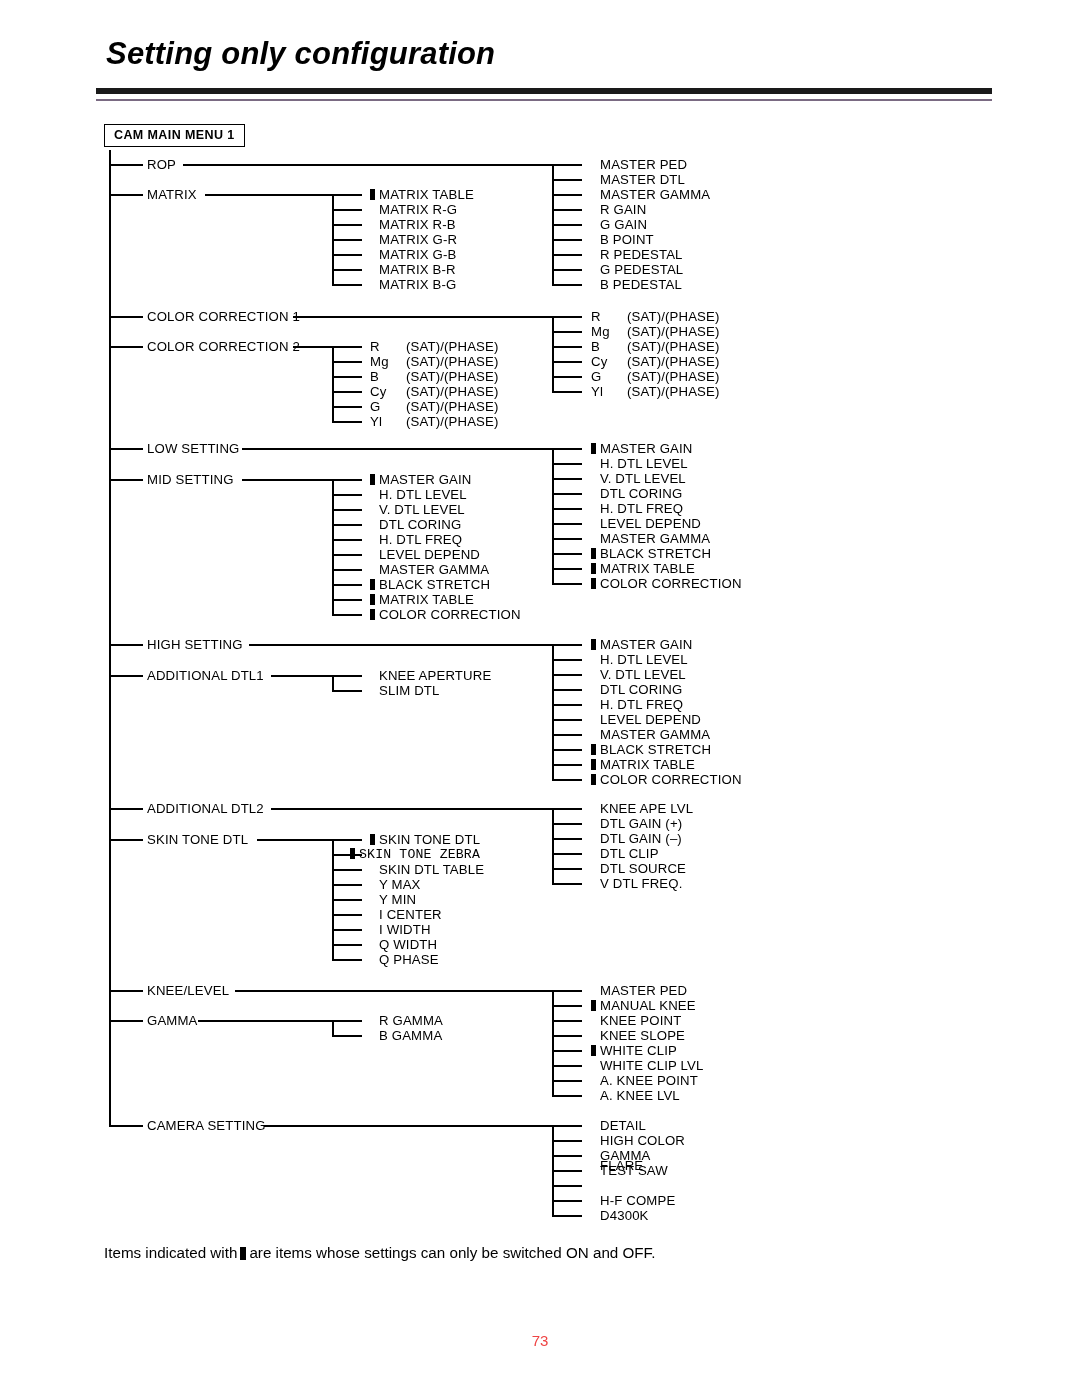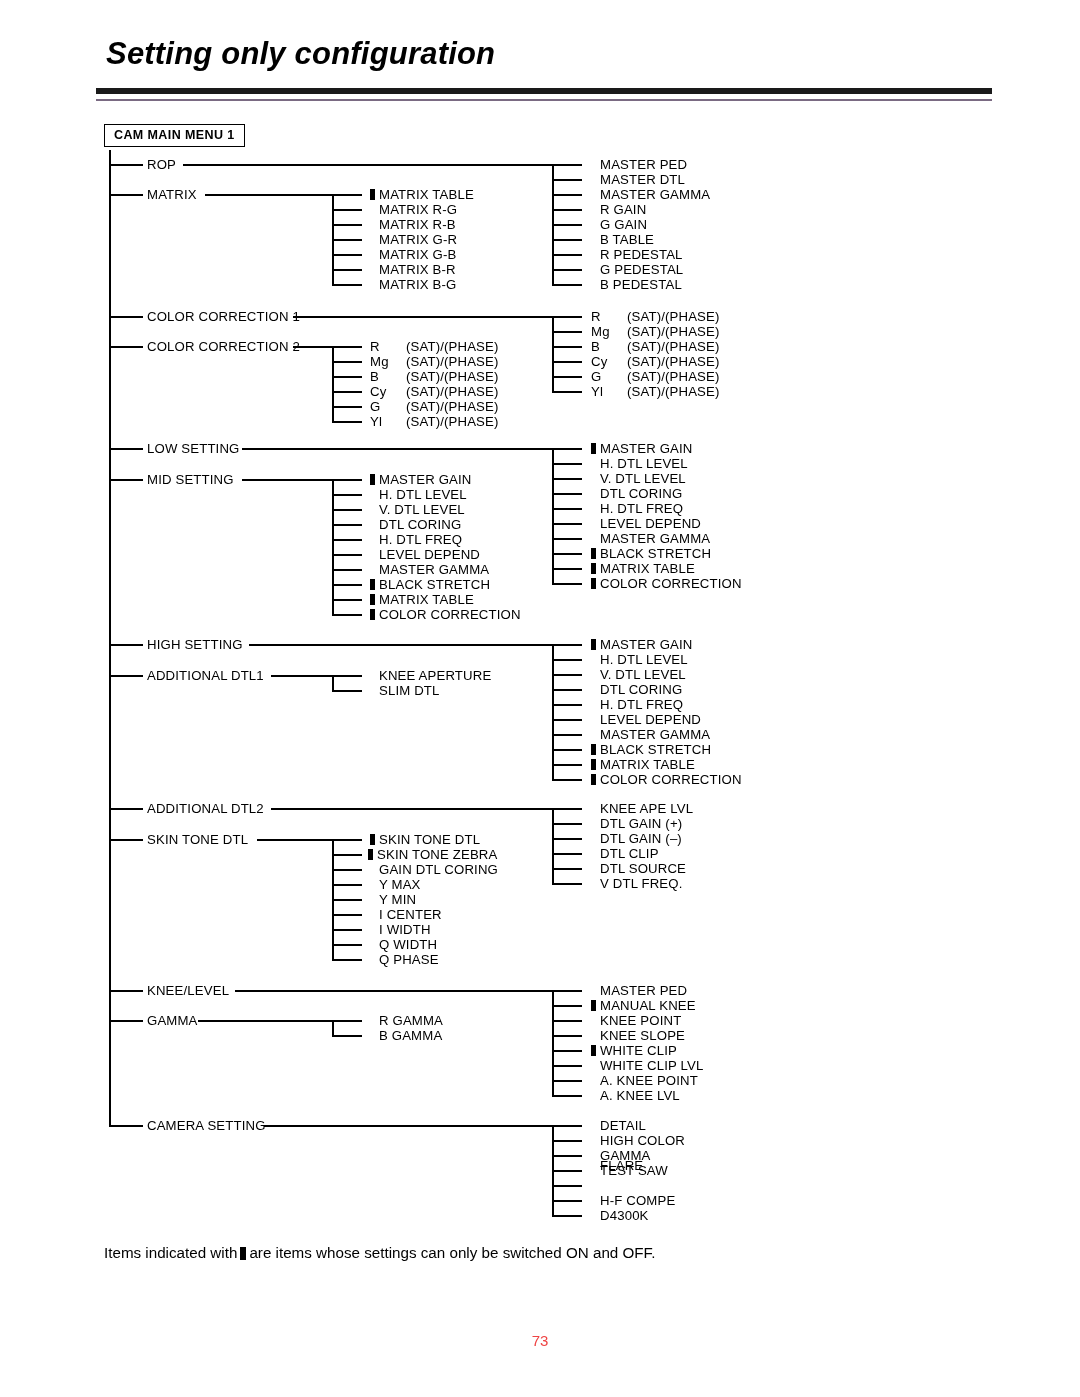--- a/index.html
+++ b/index.html
@@ -157,21 +157,21 @@
     <div class="node" style="left: 591px; top: 158px;"><span class="pad"></span><span>MASTER PED</span></div>
     <div class="hline" style="left: 552px; top: 179px; width: 30px;"></div>
     <div class="node" style="left: 591px; top: 173px;"><span class="pad"></span><span>MASTER DTL</span></div>
     <div class="hline" style="left: 552px; top: 194px; width: 30px;"></div>
     <div class="node" style="left: 591px; top: 188px;"><span class="pad"></span><span>MASTER GAMMA</span></div>
     <div class="hline" style="left: 552px; top: 209px; width: 30px;"></div>
     <div class="node" style="left: 591px; top: 203px;"><span class="pad"></span><span>R GAIN</span></div>
     <div class="hline" style="left: 552px; top: 224px; width: 30px;"></div>
     <div class="node" style="left: 591px; top: 218px;"><span class="pad"></span><span>G GAIN</span></div>
     <div class="hline" style="left: 552px; top: 239px; width: 30px;"></div>
-    <div class="node" style="left: 591px; top: 233px;"><span class="pad"></span><span>B TABLE</span></div>
+    <div class="node" style="left: 591px; top: 233px;"><span class="pad"></span><span>B POINT</span></div>
     <div class="hline" style="left: 552px; top: 254px; width: 30px;"></div>
     <div class="node" style="left: 591px; top: 248px;"><span class="pad"></span><span>R PEDESTAL</span></div>
     <div class="hline" style="left: 552px; top: 269px; width: 30px;"></div>
     <div class="node" style="left: 591px; top: 263px;"><span class="pad"></span><span>G PEDESTAL</span></div>
     <div class="hline" style="left: 552px; top: 284px; width: 30px;"></div>
     <div class="node" style="left: 591px; top: 278px;"><span class="pad"></span><span>B PEDESTAL</span></div>
     <div class="hline" style="left: 109px; top: 194px; width: 34px;"></div>
     <div class="node" style="left: 147px; top: 188px;">MATRIX</div>
     <div class="hline" style="left: 205.1px; top: 194px; width: 126.9px;"></div>
     <div class="vline" style="left: 332px; top: 194px; height: 90px;"></div>
@@ -317,23 +317,23 @@
     <div class="node" style="left: 591px; top: 862px;"><span class="pad"></span><span>DTL SOURCE</span></div>
     <div class="hline" style="left: 552px; top: 883px; width: 30px;"></div>
     <div class="node" style="left: 591px; top: 877px;"><span class="pad"></span><span>V DTL FREQ.</span></div>
     <div class="hline" style="left: 109px; top: 839px; width: 34px;"></div>
     <div class="node" style="left: 147px; top: 833px;">SKIN TONE DTL</div>
     <div class="hline" style="left: 256.55px; top: 839px; width: 75.45px;"></div>
     <div class="vline" style="left: 332px; top: 839px; height: 120px;"></div>
     <div class="hline" style="left: 332px; top: 839px; width: 30px;"></div>
     <div class="node" style="left: 370px; top: 833px;"><span class="sq"></span><span>SKIN TONE DTL</span></div>
     <div class="hline" style="left: 332px; top: 854px; width: 30px;"></div>
-    <div class="node" style="left: 368px; top: 848px;"><span class="sq"></span><span>SKIN TONE ZEBRA</span></div>
+    <div class="node" style="left: 350px; top: 848px; font-family: Liberation Mono, monospace;"><span class="sq"></span><span>SKIN TONE ZEBRA</span></div>
     <div class="hline" style="left: 332px; top: 869px; width: 30px;"></div>
-    <div class="node" style="left: 370px; top: 863px;"><span class="pad"></span><span>GAIN DTL CORING</span></div>
+    <div class="node" style="left: 370px; top: 863px;"><span class="pad"></span><span>SKIN DTL TABLE</span></div>
     <div class="hline" style="left: 332px; top: 884px; width: 30px;"></div>
     <div class="node" style="left: 370px; top: 878px;"><span class="pad"></span><span>Y MAX</span></div>
     <div class="hline" style="left: 332px; top: 899px; width: 30px;"></div>
     <div class="node" style="left: 370px; top: 893px;"><span class="pad"></span><span>Y MIN</span></div>
     <div class="hline" style="left: 332px; top: 914px; width: 30px;"></div>
     <div class="node" style="left: 370px; top: 908px;"><span class="pad"></span><span>I CENTER</span></div>
     <div class="hline" style="left: 332px; top: 929px; width: 30px;"></div>
     <div class="node" style="left: 370px; top: 923px;"><span class="pad"></span><span>I WIDTH</span></div>
     <div class="hline" style="left: 332px; top: 944px; width: 30px;"></div>
     <div class="node" style="left: 370px; top: 938px;"><span class="pad"></span><span>Q WIDTH</span></div>

